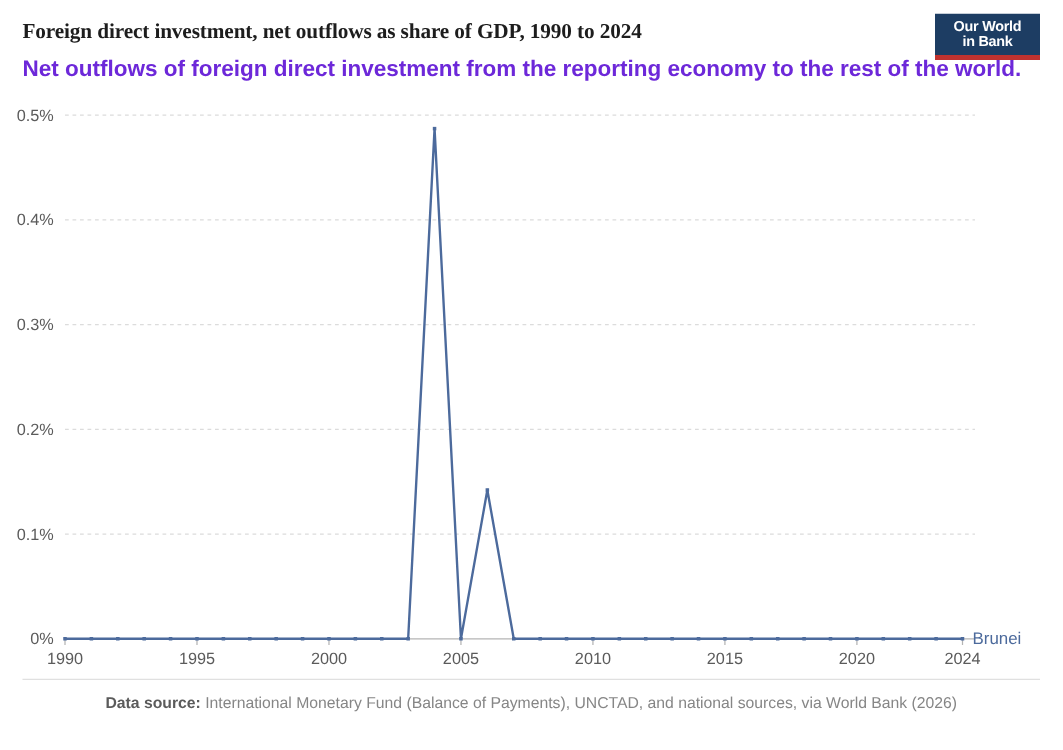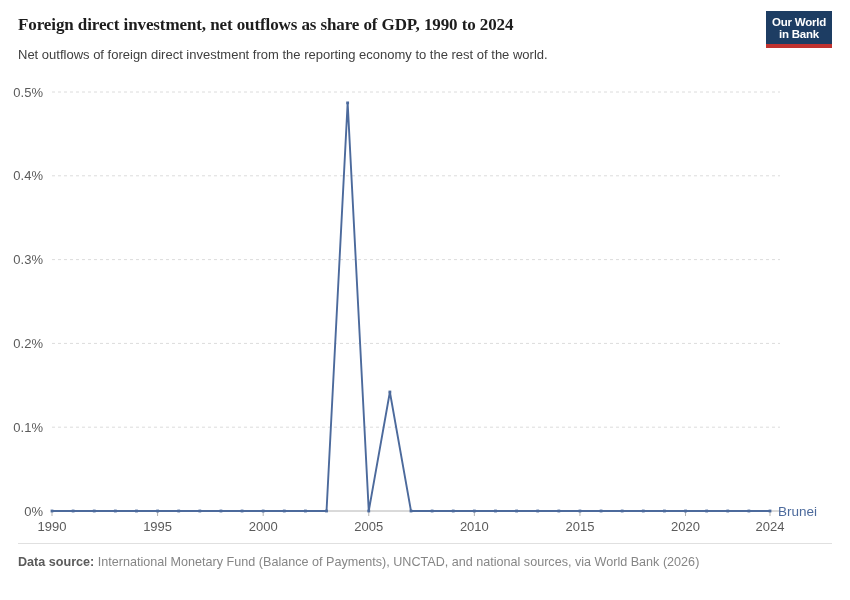--- a/index.html
+++ b/index.html
@@ -30,34 +30,34 @@
     font-weight: 700;
     color: #1d1d1d;
     letter-spacing: -0.1px;
     line-height: 30px;
     margin: 0;
     padding: 0;
     white-space: nowrap;
   }
   #chart-subtitle {
     font-family: "Liberation Sans", sans-serif;
-    font-size: 13px;
-    font-weight: 400;
-    color: #404040;
+    font-size: 18px;
+    font-weight: 700;
+    color: #6d28d9;
     line-height: 18px;
     margin: 6px 0 0 0;
     white-space: nowrap;
   }
 
   
   #owid-logo {
     position: absolute;
     right: 18px;
     top: 11px;
-    width: 66px;
+    width: 84px;
     height: 37px;
     background: #1d3d63;
     border-bottom: 4px solid #c0322f;
     box-sizing: border-box;
     display: flex;
     flex-direction: column;
     align-items: center;
     justify-content: center;
     padding-top: 1px;
   }
@@ -111,20 +111,21 @@
     stroke: #b4b4b4;
     stroke-width: 1;
   }
 
   
   #footer {
     position: absolute;
     left: 18px;
     top: 543px;
     right: 18px;
+    text-align: center;
   }
   #footer hr {
     border: none;
     border-top: 1px solid #e0e0e0;
     margin: 0 0 8px 0;
   }
   .footer-line {
     font-family: "Liberation Sans", sans-serif;
     font-size: 12.6px;
     color: #868686;

